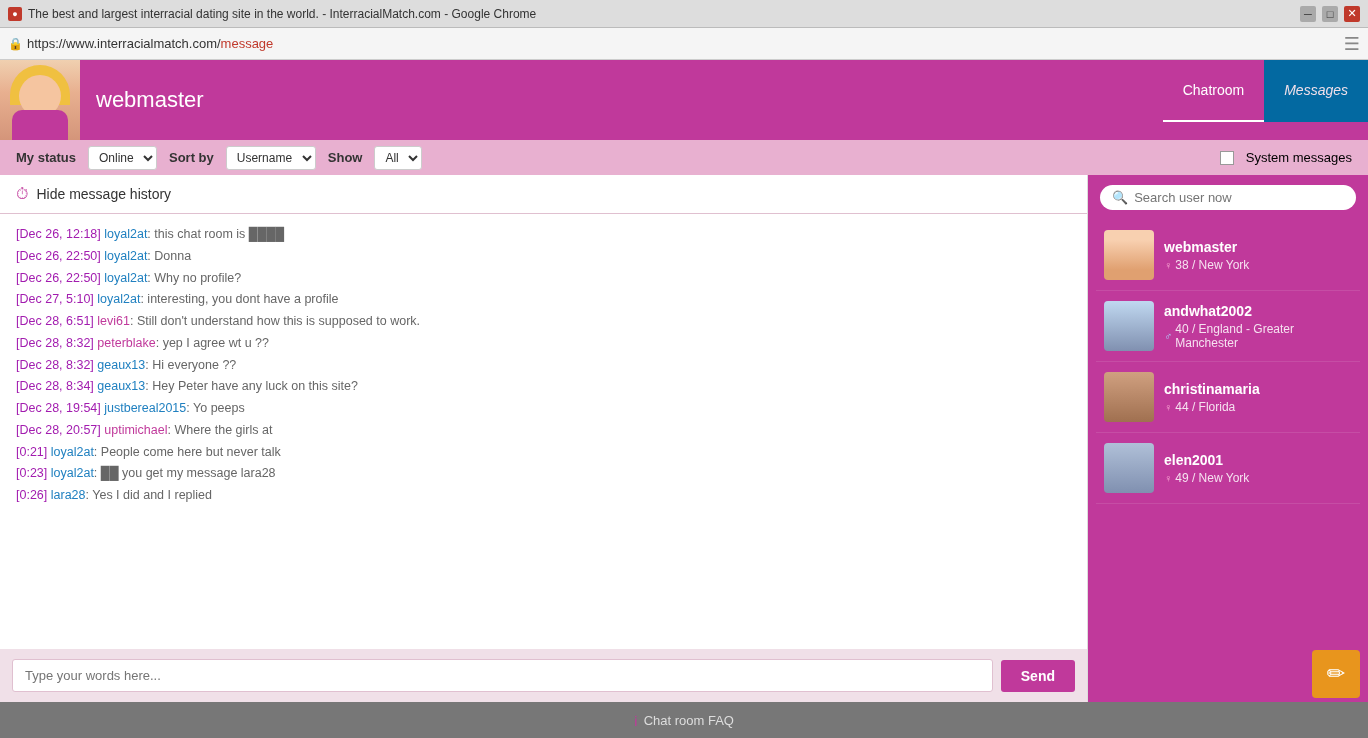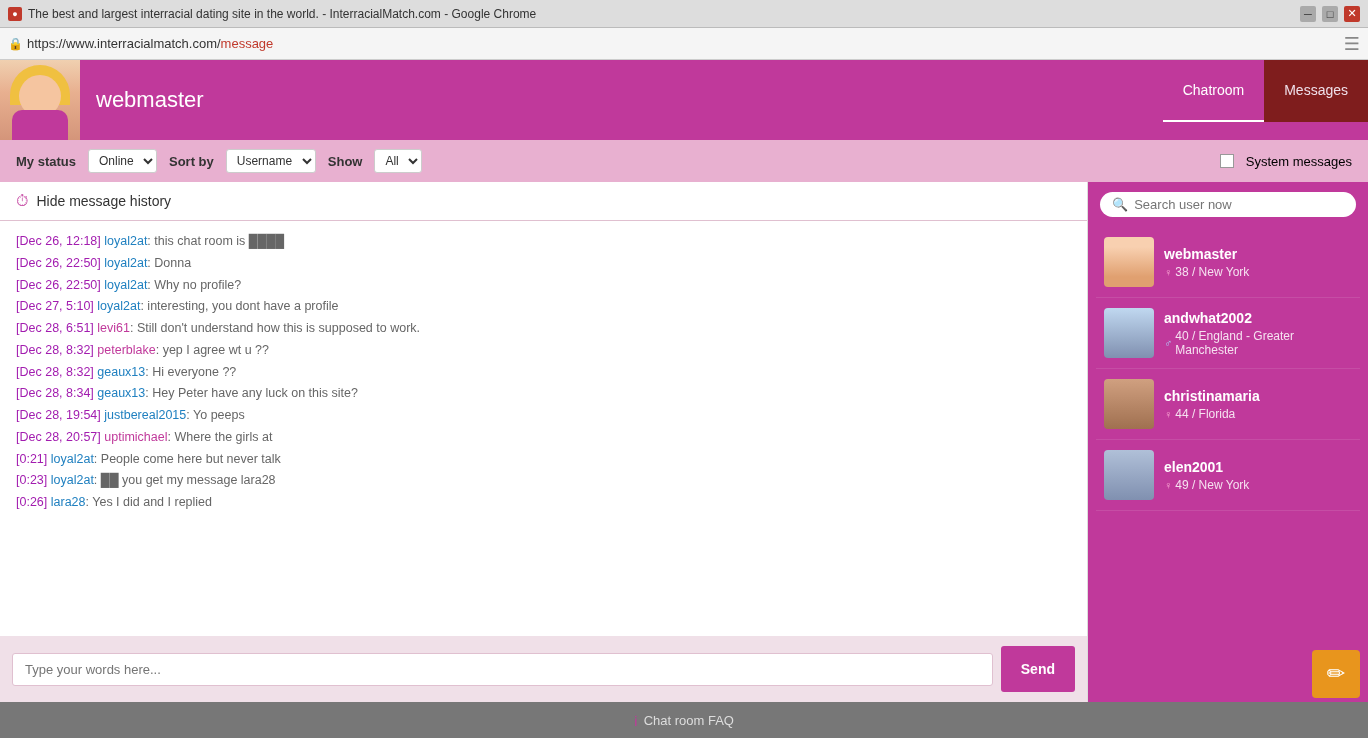--- a/index.html
+++ b/index.html
@@ -128,32 +128,33 @@
       padding: 22px 20px;
       font-size: 14px;
       cursor: pointer;
       color: white;
     }
     .header-tab.active {
       background: #c0399b;
       border-bottom: 2px solid white;
     }
     .header-tab.inactive {
-      background: #7f1d1d;
+      background: #0369a1;
       color: #f0e0ea;
+      font-style: italic;
     }
 
     
     .toolbar {
       background: #e8b0d0;
       padding: 8px 16px;
       display: flex;
       align-items: center;
       gap: 12px;
-      height: 42px;
+      height: 35px;
     }
     .toolbar-label {
       color: #333;
       font-size: 13px;
       font-weight: bold;
     }
     .toolbar-select {
       padding: 3px 6px;
       border: 1px solid #ccc;
       border-radius: 3px;
@@ -240,21 +241,21 @@
       border: 1px solid #e0c0d0;
       border-radius: 3px;
       font-size: 13px;
       color: #aaa;
       background: white;
     }
     .send-button {
       background: #c0399b;
       color: white;
       border: none;
-      padding: 15px 20px;
+      padding: 8px 20px;
       font-size: 14px;
       border-radius: 3px;
       cursor: pointer;
       font-weight: bold;
     }
 
     
     .sidebar {
       width: 280px;
       background: #c0399b;

